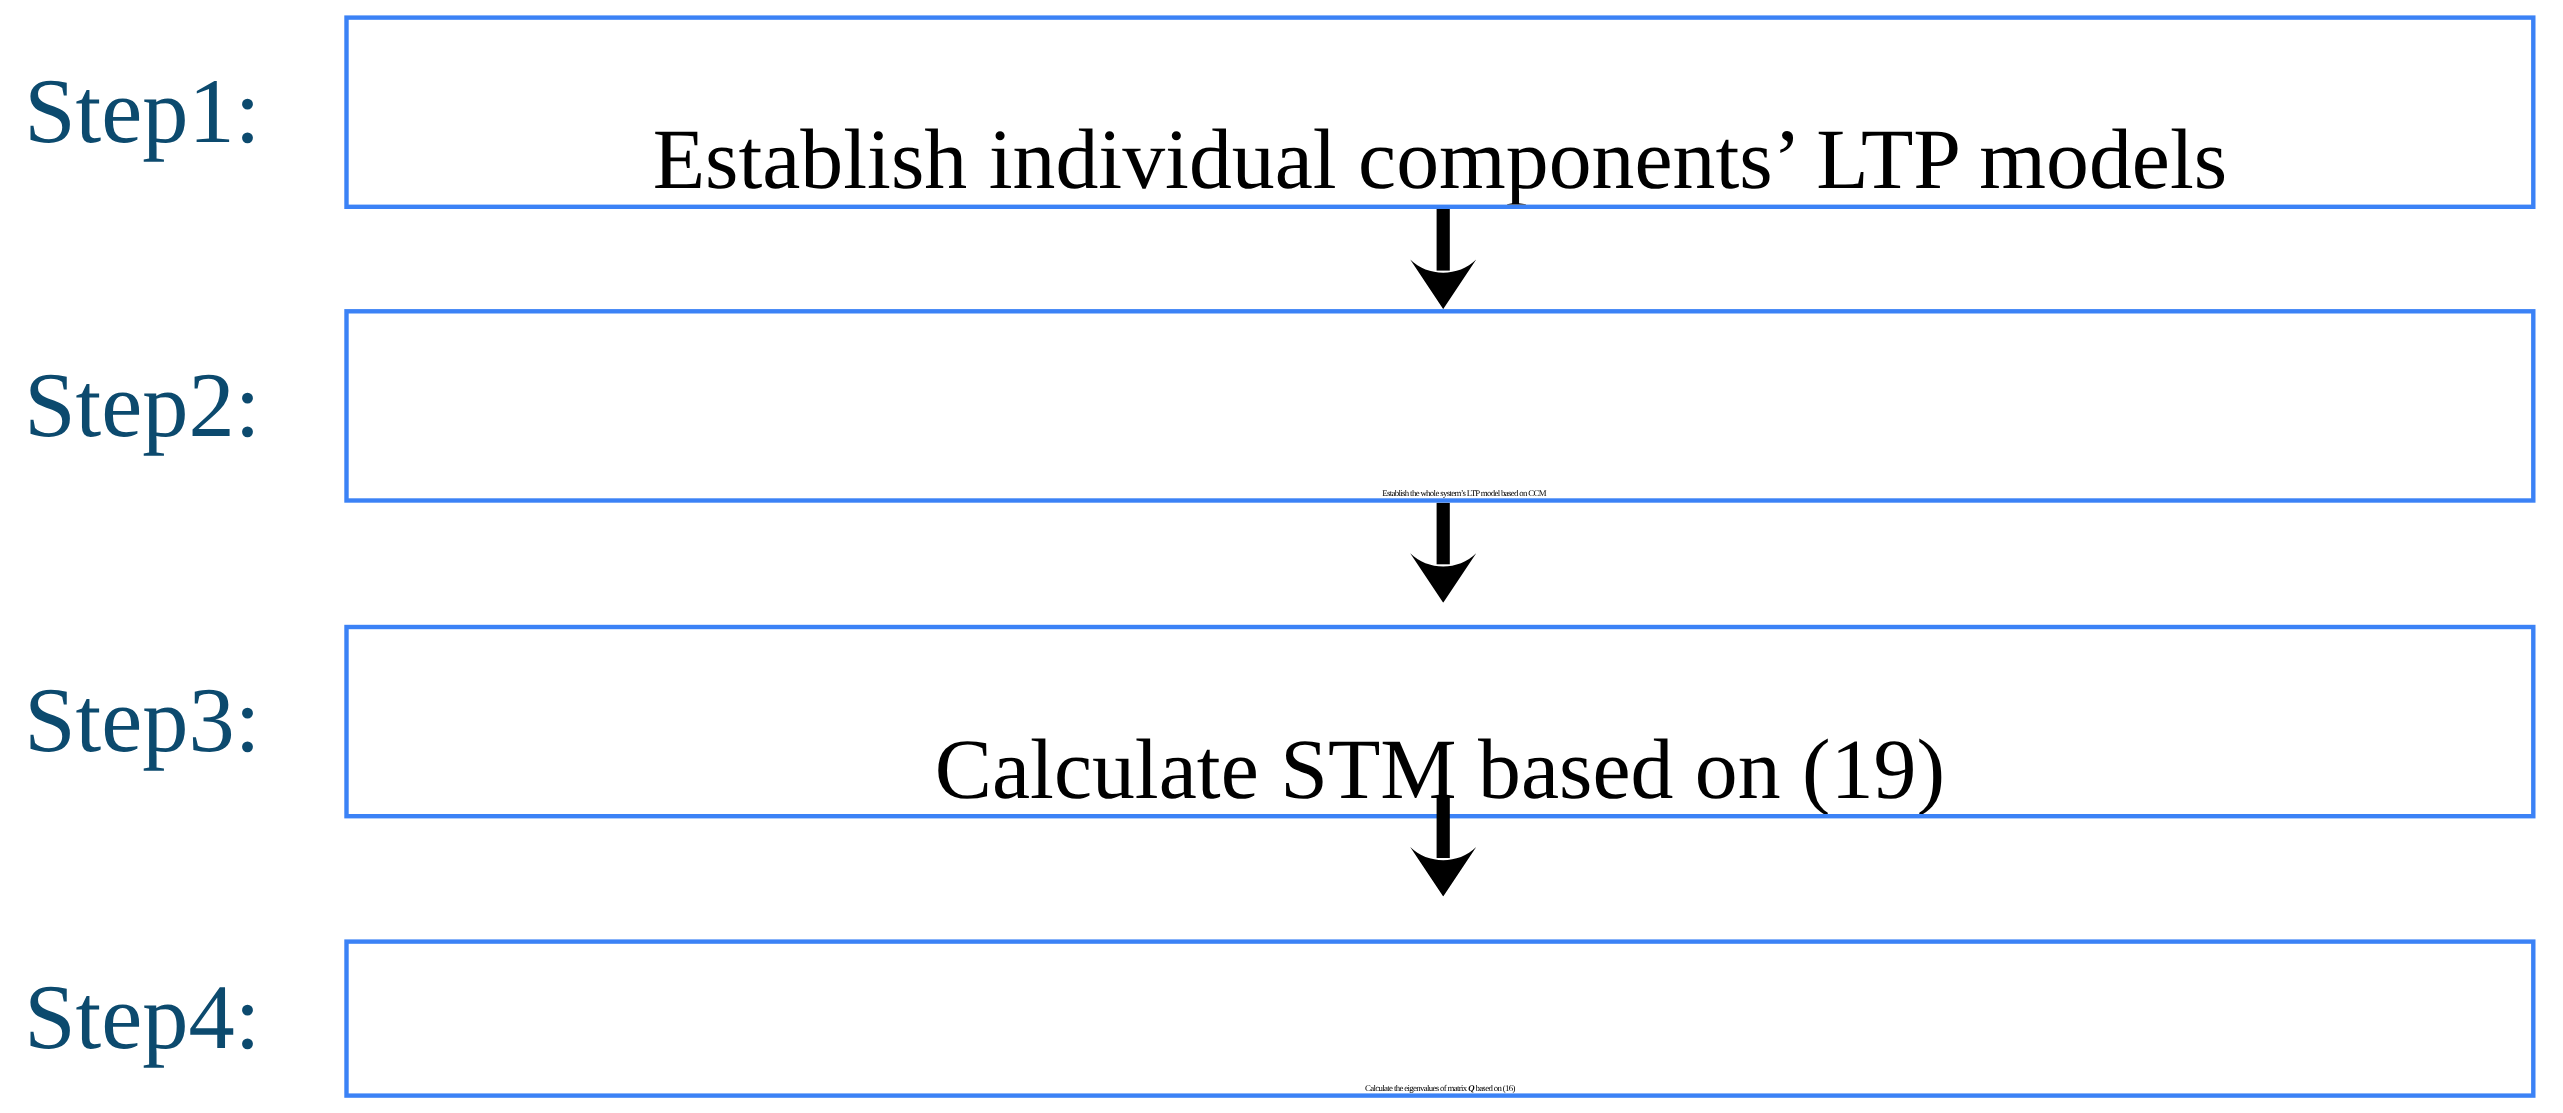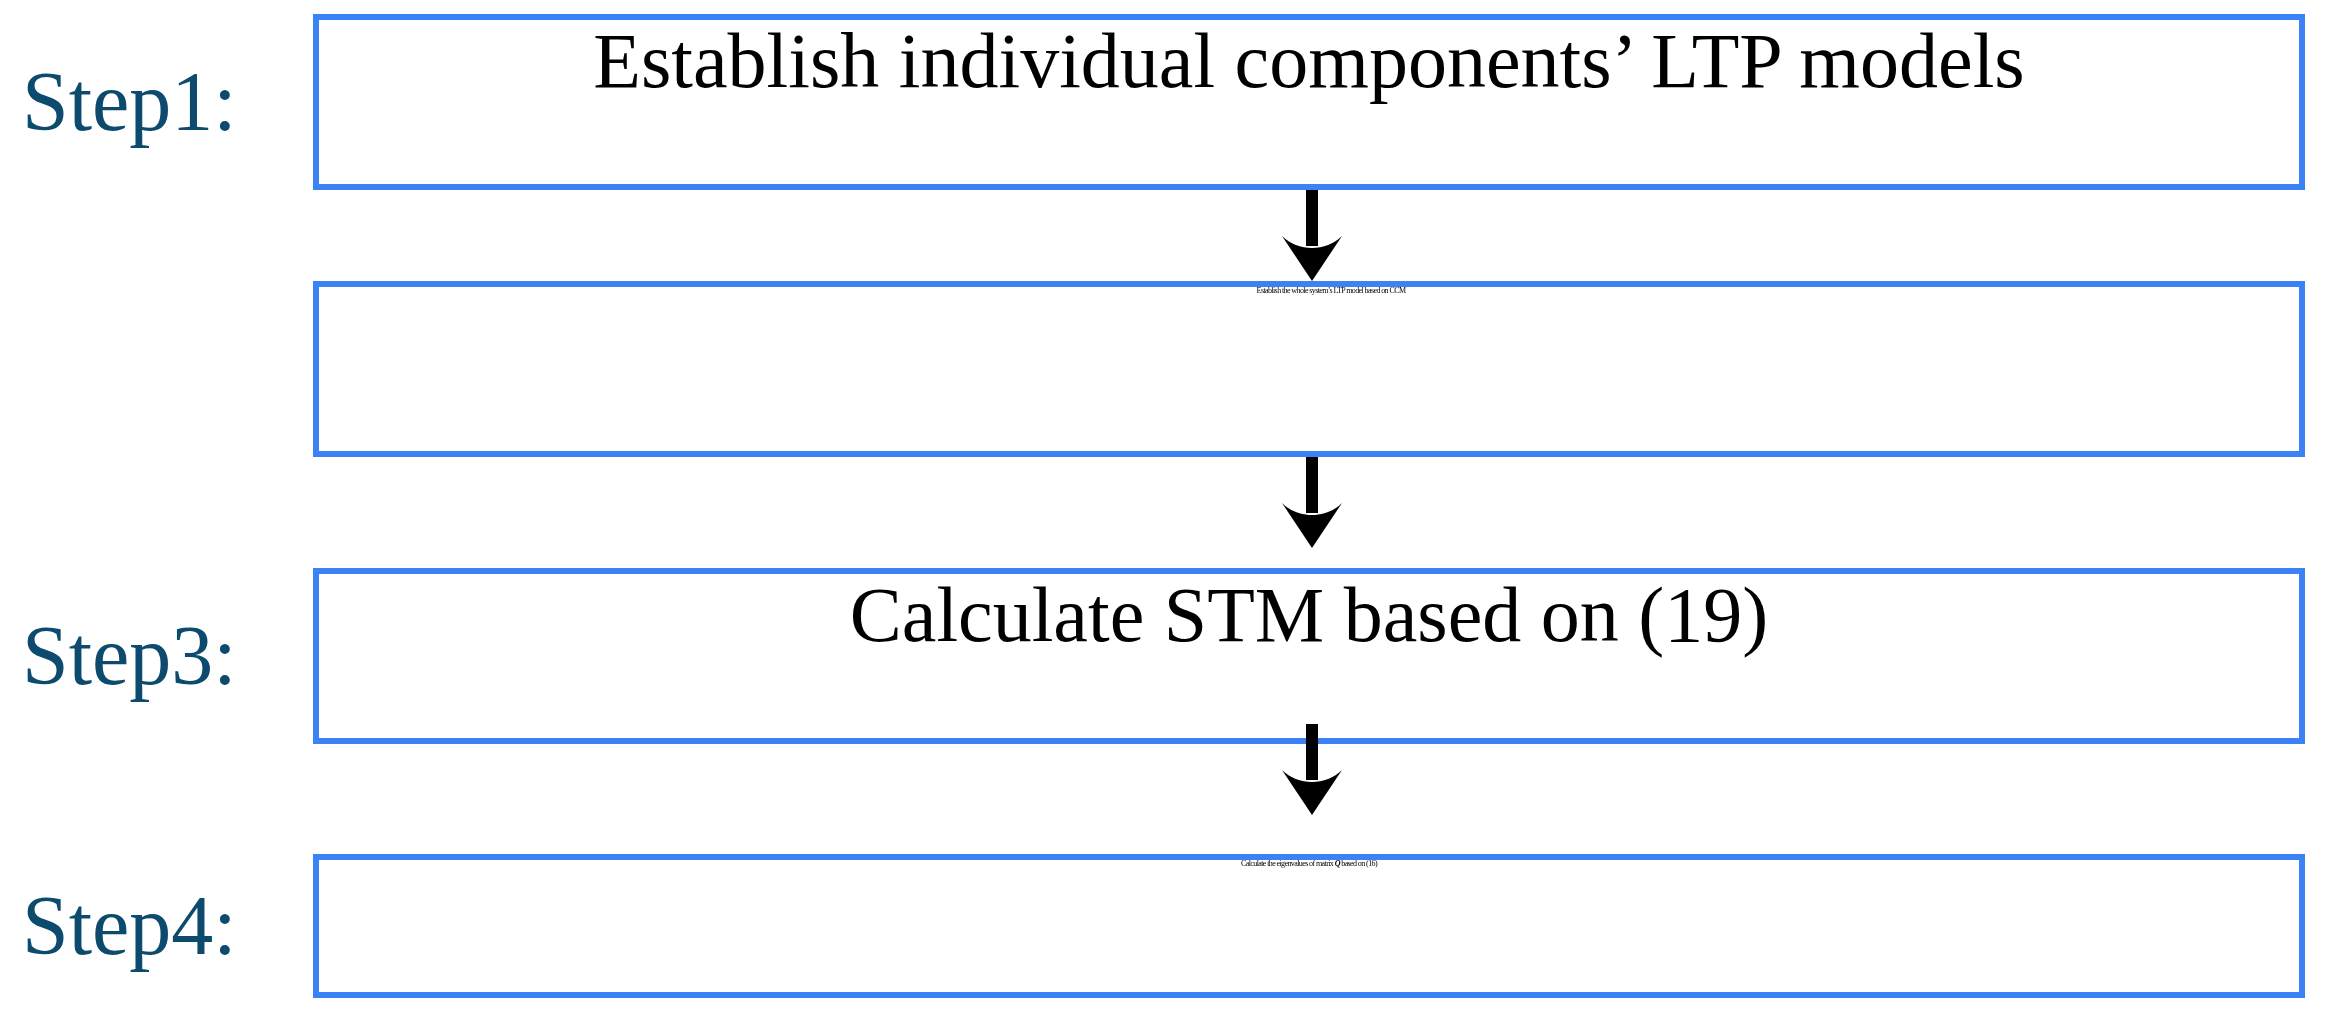--- a/index.html
+++ b/index.html
@@ -45,24 +45,24 @@
     color: #0c4a6e;
   }
 
   .step-box {
     position: absolute;
     left: 313px;
     top: 0;
     width: 1992px;
     height: 100%;
     box-sizing: border-box;
-    border: 6px solid #3b82f6;
+    border: 4px solid #3b82f6;
     background: #ffffff;
     display: flex;
-    align-items: flex-start;
+    align-items: flex-end;
     justify-content: center;
     overflow: hidden;
   }
 
   .step-box-text {
     font-size: 78px;
     line-height: 1.05;
     white-space: nowrap;
     text-align: center;
     color: #000000;
@@ -106,20 +106,21 @@
   </div>
 
   <div class="connector" style="top:190px; height:91px;">
     <svg viewBox="0 0 68 91" preserveAspectRatio="none" aria-hidden="true">
       <rect x="28" y="0" width="12" height="56" fill="#000000"></rect>
       <path d="M 4 46 C 20 62, 48 62, 64 46 L 34 91 Z" fill="#000000"></path>
     </svg>
   </div>
 
   <div class="step-row" style="top:281px; height:176px;">
+    <div class="step-label">Step2:</div>
     <div class="step-box fit-full">
       <span class="step-box-text" style="font-size: 8px; padding-left: 44px;">Establish the whole system’s LTP model based on CCM</span>
     </div>
   </div>
 
   <div class="connector" style="top:457px; height:91px;">
     <svg viewBox="0 0 68 91" preserveAspectRatio="none" aria-hidden="true">
       <rect x="28" y="0" width="12" height="56" fill="#000000"></rect>
       <path d="M 4 46 C 20 62, 48 62, 64 46 L 34 91 Z" fill="#000000"></path>
     </svg>

